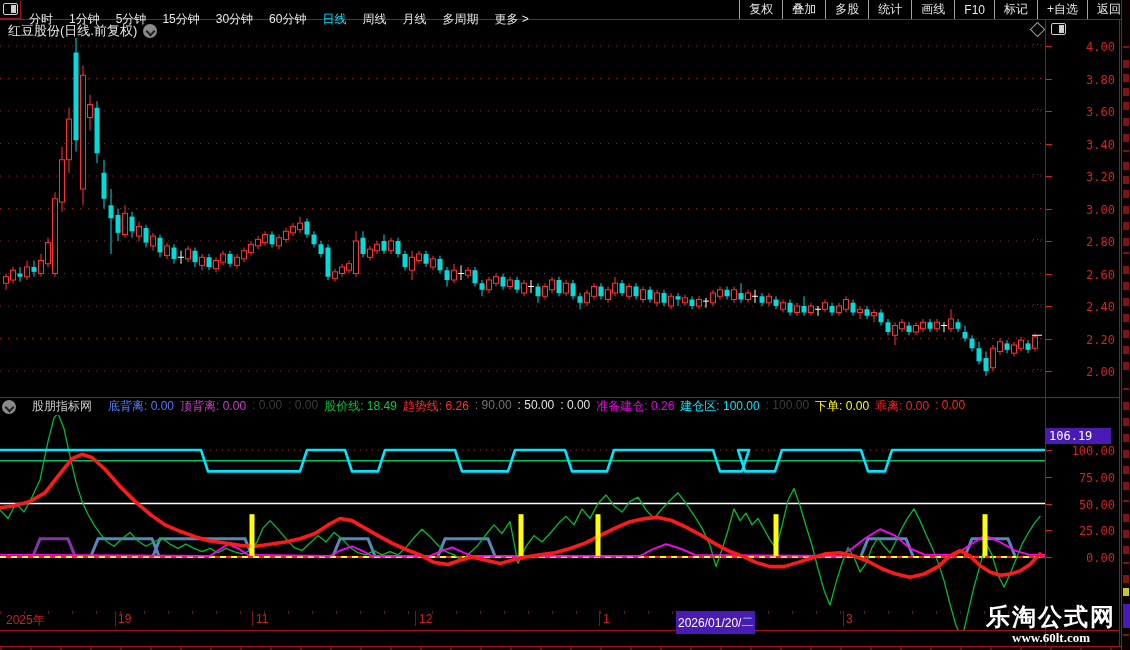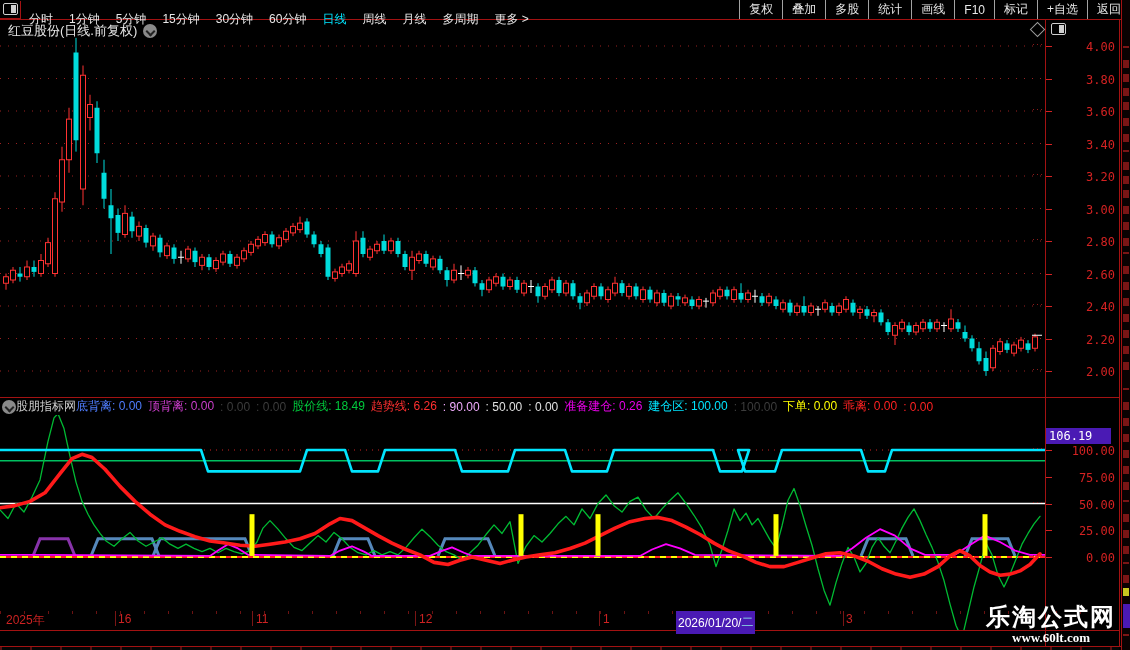--- a/index.html
+++ b/index.html
@@ -21,21 +21,21 @@
   #titlerow{position:absolute;left:8px;top:22px;display:flex;align-items:center;gap:6px;z-index:5;}
   #title-text{color:#e6e6e6;font-size:13px;}
   .chev-circle{width:14px;height:14px;border-radius:50%;background:#8a8a8a;position:relative;}
   .chev-circle::after{content:"";position:absolute;left:4px;top:4px;width:5px;height:5px;
       border-right:2px solid #222;border-bottom:2px solid #222;transform:rotate(45deg);}
   #corner-icons{position:absolute;left:1032px;top:23px;display:flex;gap:8px;align-items:center;z-index:6;}
   .diamond{width:9px;height:9px;border:1px solid #9a9a9a;transform:rotate(45deg);}
   
   #main-chart{position:absolute;left:0;top:20px;}
   #ind-header{position:absolute;left:2px;top:399px;width:1042px;height:15px;display:flex;align-items:center;
-              gap:0;font-size:12px;white-space:nowrap;overflow:hidden;z-index:4;}
+              gap:16px;font-size:12px;white-space:nowrap;overflow:hidden;z-index:4;}
   #ind-chart{position:absolute;left:0;top:415px;}
   
   .hline{position:absolute;height:0;border-top:1px solid #a31212;}
   .vline{position:absolute;width:0;border-left:1px solid #a31212;}
   
   #paxis,#iaxis{position:absolute;left:1046px;width:73px;}
   .ax-label{position:absolute;right:4px;color:#d42222;font-size:12px;font-family:"DejaVu Sans Mono",monospace;}
   .ax-tick{position:absolute;left:0;width:6px;border-top:1px solid #d42222;}
   .ax-dots{position:absolute;left:-14px;color:#a32020;font-size:9px;letter-spacing:1px;}
   #ind-badge{position:absolute;left:1046px;top:428px;width:62px;height:16px;background:#4a1ab4;color:#fff;
@@ -413,28 +413,28 @@
       <line x1="1028" y1="320.125" x2="1028" y2="333.125" stroke="#00dcdc" stroke-width="1"></line>
       <rect x="1025.5" y="323.375" width="5" height="6.5" fill="#00dcdc"></rect>
       <line x1="1035" y1="313.625" x2="1035" y2="331.5" stroke="#ff3232" stroke-width="1"></line>
       <rect x="1032.5" y="316.875" width="5" height="11.375" fill="#000" stroke="#ff3232" stroke-width="1"></rect>
       <line x1="1032" y1="315.24999999999994" x2="1042" y2="315.24999999999994" stroke="#fff" stroke-width="1"></line>
     </svg>
 
   <div id="ind-header">
     <span class="chev-circle" style="flex:none;"></span>
     <span style="color:#cccccc;">股朋指标网</span>
-    <span id="ind-fields" style="display:flex;gap:6px;align-items:center;">
+    <span id="ind-fields" style="display:flex;gap:6px;">
         <span style="color: rgb(79, 125, 255);">底背离: 0.00</span>
         <span style="color: rgb(204, 62, 204);">顶背离: 0.00</span>
         <span style="color: rgb(60, 60, 60);">: 0.00</span>
         <span style="color: rgb(60, 60, 60);">: 0.00</span>
         <span style="color: rgb(0, 201, 60);">股价线: 18.49</span>
         <span style="color: rgb(255, 48, 48);">趋势线: 6.26</span>
-        <span style="color: #f0abfc;">: 90.00</span>
+        <span style="color: #737373;">: 90.00</span>
         <span style="color: rgb(224, 224, 224);">: 50.00</span>
         <span style="color: rgb(224, 224, 224);">: 0.00</span>
         <span style="color: rgb(232, 0, 232);">准备建仓: 0.26</span>
         <span style="color: rgb(0, 229, 255);">建仓区: 100.00</span>
         <span style="color: rgb(60, 60, 60);">: 100.00</span>
         <span style="color: rgb(255, 255, 0);">下单: 0.00</span>
         <span style="color: rgb(255, 34, 34);">乖离: 0.00</span>
         <span style="color: rgb(255, 34, 34);">: 0.00</span>
       </span>
   </div>
@@ -516,21 +516,21 @@
     </div>
   <div id="ind-badge">106.19</div>
 
   <div id="taxis">
       <span class="t-div" style="left: 115px;"></span>
       <span class="t-div" style="left: 252px;"></span>
       <span class="t-div" style="left: 415px;"></span>
       <span class="t-div" style="left: 599px;"></span>
       <span class="t-div" style="left: 843px;"></span>
       <span class="t-label" style="left: 6px;">2025年</span>
-      <span class="t-label" style="left: 118px;">16</span>
+      <span class="t-label" style="left: 118px;">19</span>
       <span class="t-label" style="left: 256px;">11</span>
       <span class="t-label" style="left: 419px;">12</span>
       <span class="t-label" style="left: 603px;">1</span>
       <span class="t-label" style="left: 846px;">3</span>
       <span id="t-badge" style="left: 676px;">
         <span>2026/01/20/</span>
         <span class="wd">二</span>
       </span>
     </div>
   <div id="bottom-sliver"></div>

